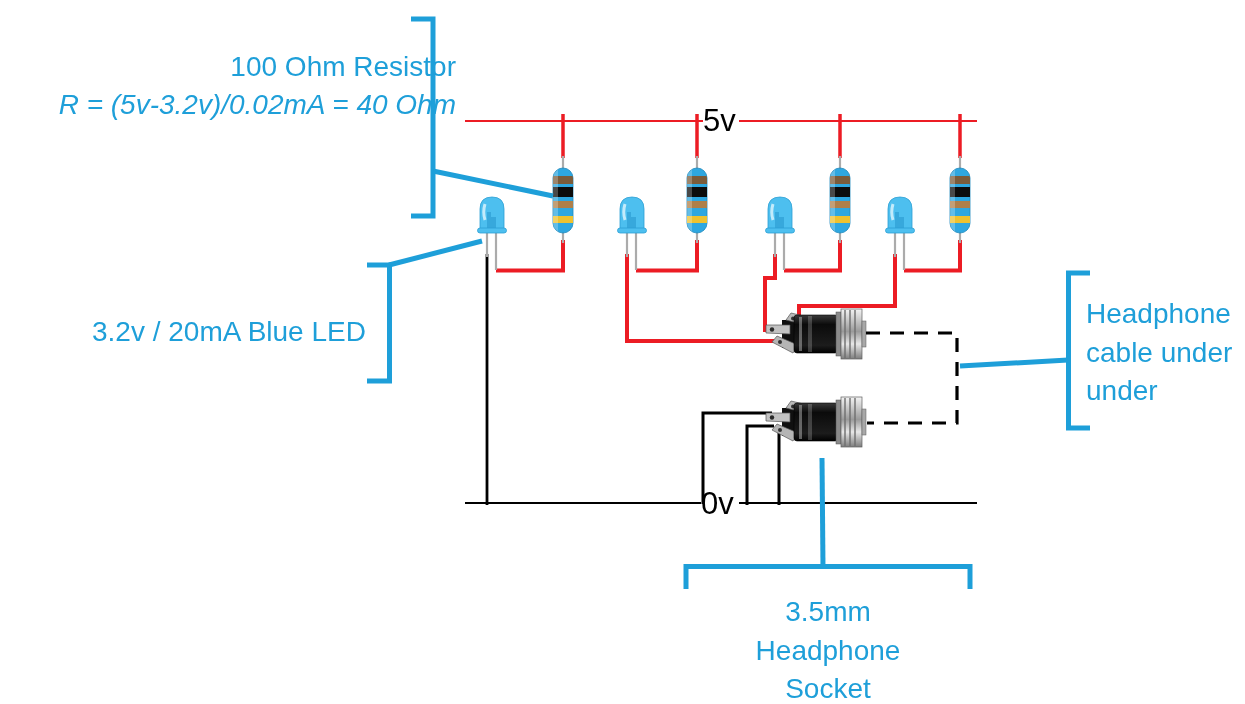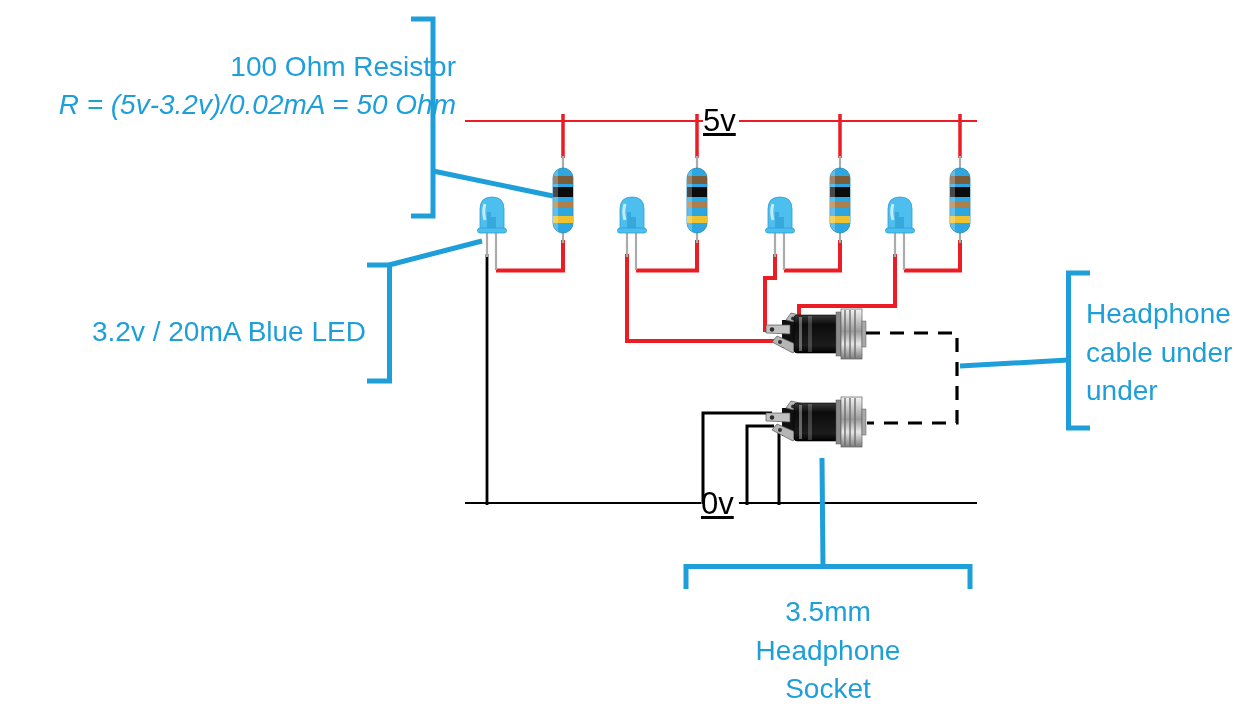--- a/index.html
+++ b/index.html
@@ -10,21 +10,21 @@
   .st-red{stroke:var(--wire-red);fill:none;}
   .st-blk{stroke:var(--wire-black);fill:none;}
   .st-lead{stroke:var(--lead-silver);fill:none;}
   .st-cyan{stroke:var(--annotation);fill:none;}
   .f-led{fill:var(--led-body);}
   .f-res{fill:var(--resistor-body);}
   .f-b0{fill:var(--band-brown);} .f-b1{fill:var(--band-black);}
   .f-b2{fill:var(--band-tan);}   .f-b3{fill:var(--band-gold);}
   .note{position:absolute;color:var(--annotation);font-size:28px;line-height:37.5px;white-space:nowrap;}
   .note .it{font-style:italic;}
-  .rail-label{position:absolute;color:#000;font-size:31px;line-height:31px;text-decoration:underline;}
+  .rail-label{position:absolute;color:#000;font-size:31px;line-height:31px;}
   .cable-note{line-height:38.5px;}
   .socket-note{text-align:center;width:276px;line-height:38.5px;}
   .res-note{text-align:right;}
 </style>
 </head>
 <body>
 
 <div class="canvas">
 
   <svg width="1245" height="704" viewBox="0 0 1245 704">
@@ -158,21 +158,21 @@
       <line x1="389" y1="265" x2="482" y2="241" class="st-cyan"></line>
       <path d="M 1090 273 H 1068.5 V 428 H 1090" class="st-cyan"></path>
       <line x1="960" y1="366" x2="1068" y2="360" class="st-cyan"></line>
       <path d="M 686 589 V 566.5 H 970 V 589" class="st-cyan"></path>
       <line x1="822" y1="458" x2="823" y2="567" class="st-cyan"></line>
     </g>
   </svg>
 
   <div class="note res-note" style="right:817px;top:48px;">
     <div>100 Ohm Resistor</div>
-    <div class="it">R = (5v-3.2v)/0.02mA = 50 Ohm</div>
+    <div class="it">R = (5v-3.2v)/0.02mA = 40 Ohm</div>
   </div>
 
   <div class="note" style="left:92px;top:313px;">3.2v / 20mA Blue LED</div>
 
   <div class="note cable-note" style="left:1086px;top:295px;">
     <div>Headphone</div>
     <div>cable under</div>
     <div>under</div>
   </div>
 

